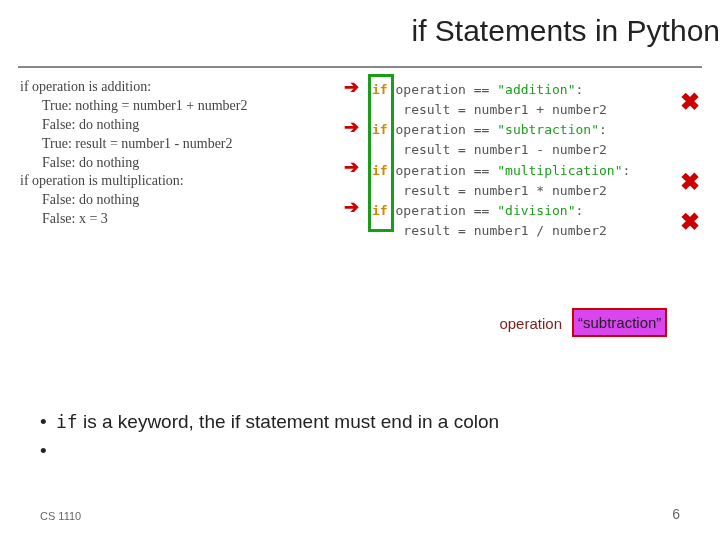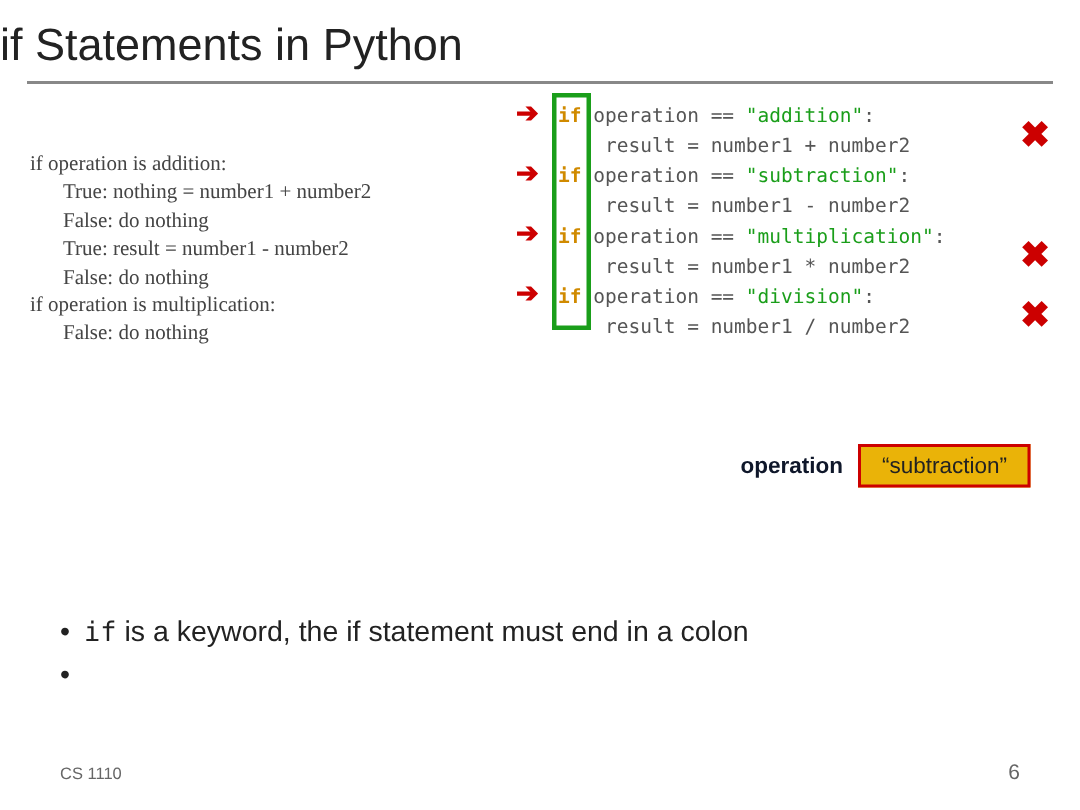--- a/index.html
+++ b/index.html
@@ -5,45 +5,44 @@
   * { margin: 0; padding: 0; box-sizing: border-box; }
   body {
     width: 720px;
     height: 540px;
     background: #fff;
     font-family: Arial, Helvetica, sans-serif;
     position: relative;
     overflow: hidden;
   }
   .title {
-    text-align: left;
+    text-align: right;
     font-size: 30px;
     color: #222;
     padding-top: 14px;
-    padding-bottom: 6px;
+    padding-bottom: 18px;
     font-weight: 400;
   }
   .rule {
     height: 2px;
     background: #888;
     margin: 0 18px;
   }
   .content {
     position: relative;
     height: 360px;
   }
   .pseudo {
     position: absolute;
     left: 20px;
     top: 10px;
     font-family: "Times New Roman", serif;
     font-size: 14px;
     color: #444;
     line-height: 1.35;
-    margin-top: 35px;
   }
   .pseudo .ind { padding-left: 22px; }
   .code {
     position: absolute;
     left: 372px;
     top: 12px;
     font-family: Menlo, Consolas, monospace;
     font-size: 13px;
     line-height: 1.55;
     color: #555;
@@ -71,29 +70,29 @@
   .varbox {
     position: absolute;
   }
   .varbox .lbl {
     position: absolute;
     right: 100%;
     top: 50%;
     transform: translateY(-50%);
     padding-right: 10px;
     font-size: 15px;
-    font-weight: bold;
-    color: #0f172a;
+    font-weight: normal;
+    color: #7f1d1d;
   }
   .varbox .cell {
     border: 2px solid #c00;
-    padding: 4px 14px;
+    padding: 4px 4px;
     font-size: 15px;
     color: #222;
-    background: #eab308;
+    background: #d946ef;
   }
   .bullets {
     position: absolute;
     left: 40px;
     top: 408px;
     right: 30px;
     font-size: 19px;
     color: #222;
     line-height: 1.5;
   }
@@ -124,20 +123,21 @@
 <div class="content">
 
   <div class="pseudo">
     <div>if operation is addition:</div>
     <div class="ind">True: nothing = number1 + number2</div>
     <div class="ind">False: do nothing</div>
     <div class="ind">True: result = number1 - number2</div>
     <div class="ind">False: do nothing</div>
     <div>if operation is multiplication:</div>
     <div class="ind">False: do nothing</div>
+    <div class="ind">False: x = 3</div>
   </div>
 
   <div class="vbox" style="left:368px; top:6px; width:26px; height:158px;"></div>
 
   <span class="arrow" style="left:344px; top:8px;">➔</span>
   <span class="arrow" style="left:344px; top:48px;">➔</span>
   <span class="arrow" style="left:344px; top:88px;">➔</span>
   <span class="arrow" style="left:344px; top:128px;">➔</span>
 
   <div class="code"><span class="kw">if</span> <span>operation ==</span> <span class="str">"addition"</span><span>:</span>

